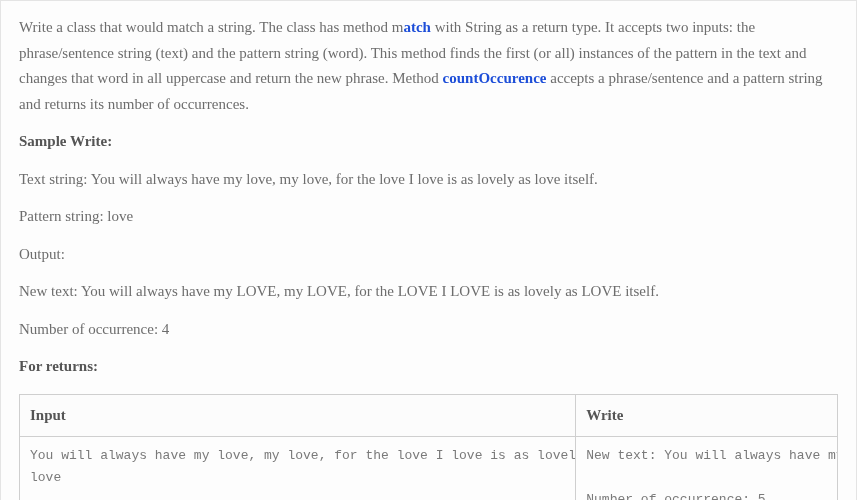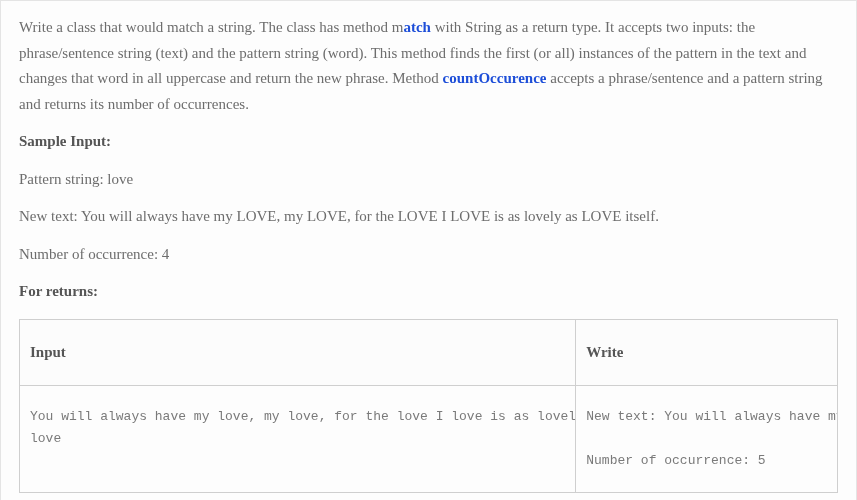--- a/index.html
+++ b/index.html
@@ -26,21 +26,21 @@
     width: 100%;
     overflow: hidden;
   }
   table {
     border-collapse: collapse;
     width: 100%;
     table-layout: fixed;
   }
   th, td {
     border: 1px solid #cfcfcf;
-    padding: 20px 10px;
+    padding: 8px 10px;
     text-align: left;
     vertical-align: top;
   }
   th {
     font-family: Georgia, serif;
     font-weight: 700;
     color: #555;
     font-size: 15px;
     background: #fcfcfc;
   }
@@ -57,23 +57,25 @@
 </head>
 <body>
 
 <div class="page">
 
   <p>
     <span>Write a class that would match a string. The class has method  m</span><span class="bold">atch</span><span> with String as a return type.  It accepts two inputs: the phrase/sentence string (text) and the pattern string (word). This method finds the first (or all) instances of the pattern in the text and changes that word in all uppercase and return the new phrase. Method </span><span class="bold">countOccurence</span><span> accepts a phrase/sentence and a pattern string and returns its number of occurrences.</span>
   </p>
 
 
-  <p class="bold-dark"> Sample Input:</p>
+  <p class="bold-dark"> Sample Write:</p>
 
+  <p>Text string: You will always have my love, my love, for the love I love is as lovely as love itself.</p>
   <p>Pattern string: love</p>
+  <p>Output:</p>
   <p>New text: You will always have my LOVE, my LOVE, for the LOVE I LOVE is as lovely as LOVE itself.</p>
   <p>Number of occurrence: 4</p>
 
   <p class="bold-dark">For returns:</p>
 
   <div class="table-wrap">
     <table>
       <colgroup>
         <col class="col-input">
         <col class="col-result">

